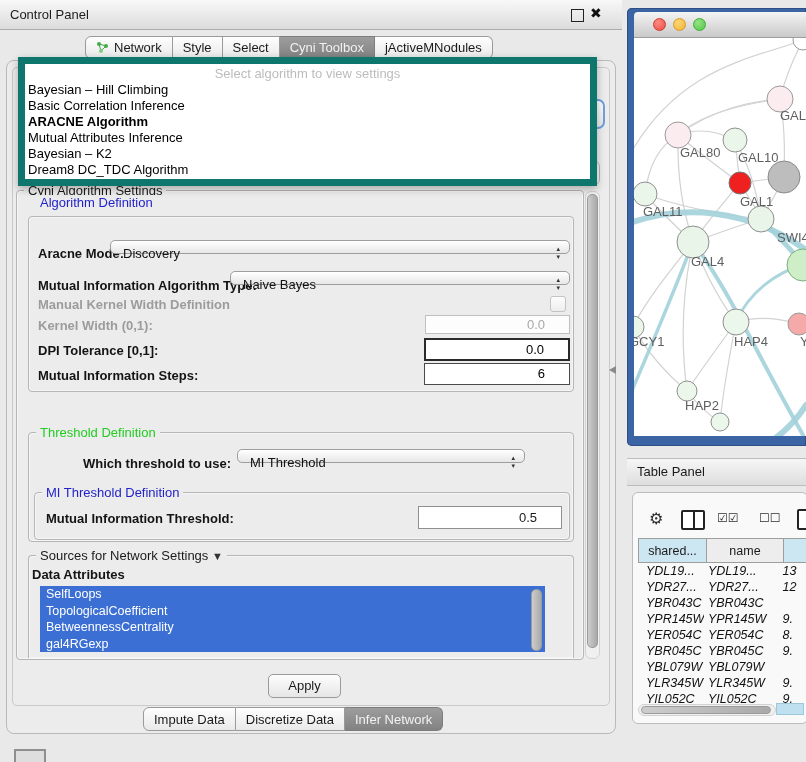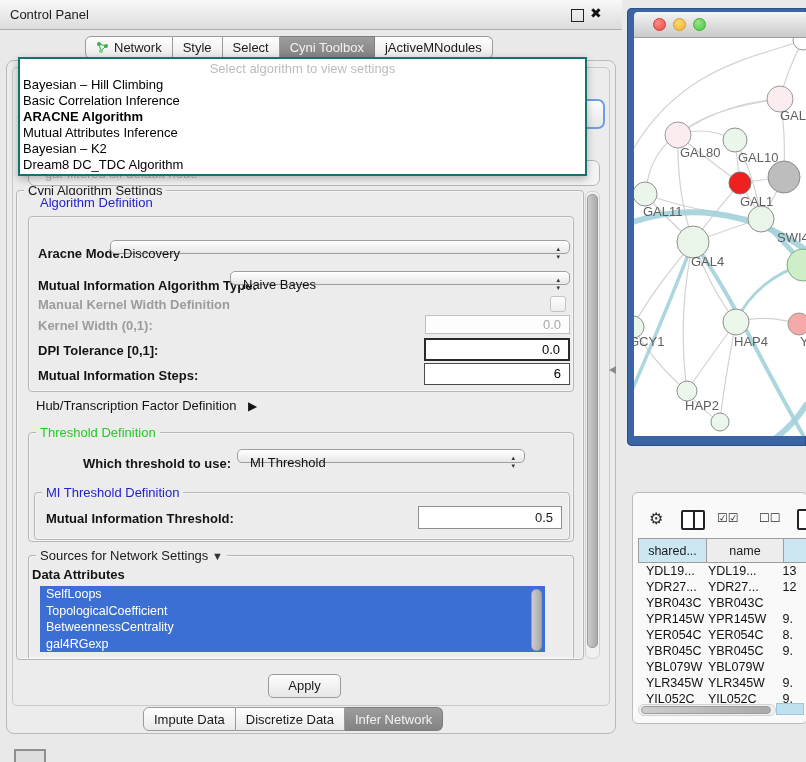--- a/index.html
+++ b/index.html
@@ -17,21 +17,21 @@
   .tab{display:flex;align-items:center;padding:0 10px;font-size:13px;background:linear-gradient(#fefefe,#e9e9e9);
        border:1px solid #9a9a9a;border-left:none;color:#1a1a1a;white-space:nowrap;text-align:right;}
   .tab:first-child{border-left:1px solid #9a9a9a;border-radius:6px 0 0 6px;}
   .tab:last-child{border-radius:0 6px 6px 0;}
   .tab.sel{background:linear-gradient(#9d9d9d,#828282);color:#f2f2f2;border-color:#7d7d7d;}
   .tabicon{width:13px;height:13px;margin-right:5px;}
   
   .outerpanel{left:6px;top:60px;width:608px;height:672px;background:#ececec;border:1px solid #b9b9b9;border-radius:8px;}
   .innerpane{left:12px;top:67px;width:596px;height:637px;background:#ececec;border:1px solid #c9c9c9;border-radius:5px;}
   
-  .popup{left:18px;top:57px;width:565px;height:115px;background:#ffffff;border:2px solid #0f766e;
+  .popup{left:18px;top:57px;width:565px;height:115px;background:#ffffff;border:7px solid #0f766e;
          box-shadow:0 3px 8px rgba(0,0,0,0.28);z-index:50;}
   .popup .hint{height:16px;text-align:center;font-size:13px;color:#bcbcbc;padding-top:2px;}
   .popup .item{height:16px;line-height:16px;font-size:13px;padding-left:3px;color:#000;}
   .popup .item.bold{font-weight:bold;}
   
   .ghostcombo{left:28px;top:160px;width:572px;height:26px;border:1px solid #b5b5b5;border-radius:7px;
               background:#f4f4f4;z-index:5;font-size:13px;color:#b8b8b8;line-height:26px;padding-left:16px;box-sizing:border-box;}
   .focusring{left:545px;top:99px;width:56px;height:26px;border:2px solid #6f9fe0;border-radius:7px;
              background:linear-gradient(#fdfdfd,#e8e8e8);z-index:5;}
   
@@ -39,21 +39,21 @@
   .gtitle{position:absolute;font-size:13px;background:#ececec;padding:0 4px;white-space:nowrap;}
   .blue{color:#2222cc;} .green{color:#22cc22;}
   .lbl{position:absolute;font-size:13px;font-weight:bold;color:#141414;white-space:nowrap;}
   .lbl.dis{color:#9c9c9c;}
   
   .combo{position:absolute;border:1px solid #9e9e9e;border-radius:5px;height:14px;box-sizing:border-box;
          background:linear-gradient(#ffffff,#e7e7e7);box-shadow:inset 0 1px 0 #fff;}
   .combo .val{position:absolute;left:12px;top:5px;font-size:13px;color:#111;}
   .combo .spin{position:absolute;right:9px;top:4px;font-size:7px;line-height:8px;color:#333;text-align:center;}
   
-  .field{position:absolute;background:#fff;font-size:13px;text-align:right;padding-right:8px;box-sizing:border-box;}
+  .field{position:absolute;background:#fff;font-size:13px;text-align:right;padding-right:24px;box-sizing:border-box;}
   .f-dis{border:1px solid #c0c0c0;color:#a8a8a8;background:#fdfdfd;}
   .f-strong{border:2px solid #2a2a2a;color:#000;}
   .f-med{border:1.5px solid #4a4a4a;color:#000;}
   .checkbox{position:absolute;width:14px;height:14px;border:1px solid #c3c3c3;border-radius:3px;
             background:linear-gradient(#fdfdfd,#ededed);}
   
   .sbtrack{position:absolute;background:#f0f0f0;border:1px solid #d2d2d2;border-radius:6px;}
   .sbthumb{position:absolute;background:linear-gradient(90deg,#cdcdcd,#a9a9a9);border:1px solid #9b9b9b;border-radius:5px;}
   
   .attrlist{left:40px;top:586px;width:505px;height:66px;z-index:11;}
@@ -74,21 +74,21 @@
   .tptitle .t{position:absolute;left:10px;top:5px;font-size:13px;}
   .tbox{left:632px;top:492px;width:174px;height:230px;background:#f9f9f9;border:1px solid #bdbdbd;border-radius:6px;z-index:20;overflow:hidden;}
   .ticon{position:absolute;font-size:16px;color:#2e2e2e;}
   .colicon{position:absolute;width:20px;height:16px;border:2px solid #222;border-radius:2px;background:#fff;}
   .colicon:before{content:"";position:absolute;left:50%;top:0;width:2px;height:100%;background:#222;}
   .docicon{position:absolute;width:16px;height:17px;border:2px solid #222;border-radius:2px;background:#fff;}
   .thead{position:absolute;display:flex;height:25px;font-size:12.5px;}
   .th{border:1px solid #9e9e9e;border-left:none;display:flex;align-items:center;justify-content:center;box-sizing:border-box;}
   .th:first-child{border-left:1px solid #9e9e9e;}
   .trow{display:flex;height:16px;line-height:16px;font-size:12.5px;color:#111;}
-  .td{overflow:hidden;white-space:nowrap;}
+  .td{overflow:hidden;white-space:nowrap;font-style:italic;}
   .cursor{left:609px;top:366px;width:0;height:0;border-top:4px solid transparent;border-bottom:4px solid transparent;
           border-right:7px solid #8a8a8a;z-index:30;}
   .cutbox{left:14px;top:749px;width:28px;height:13px;border:2px solid #8f8f8f;background:#dedede;}
 </style>
 </head>
 <body>
 
 <div id="root">
 
   <div class="abs titlebar">
@@ -170,24 +170,20 @@
 
   <span class="lbl dis" style="left:38px;top:318px;">Kernel Width (0,1):</span>
   <div class="field f-dis" style="left:425px;top:315px;width:145px;height:19px;line-height:17px;">0.0</div>
 
   <span class="lbl" style="left:38px;top:343px;">DPI Tolerance [0,1]:</span>
   <div class="field f-strong" style="left:424px;top:338px;width:146px;height:23px;line-height:19px;">0.0</div>
 
   <span class="lbl" style="left:38px;top:368px;">Mutual Information Steps:</span>
   <div class="field f-med" style="left:424px;top:363px;width:146px;height:22px;line-height:19px;">6</div>
 
-  <span class="lbl" style="left:36px;top:398px;font-weight:500;">
-    <span>Hub/Transcription Factor Definition</span>
-    <span style="margin-left:8px;font-size:12px;">▶</span>
-  </span>
 
   <div class="abs group" style="left:28px;top:432px;width:544px;height:108px;"></div>
   <span class="gtitle green" style="left:36px;top:425px;">Threshold Definition</span>
 
   <span class="lbl" style="left:83px;top:456px;">Which threshold to use:</span>
   <div class="combo" style="left:237px;top:449px;width:288px;">
     <span class="val">MI Threshold</span>
     <span class="spin">▴<br>▾</span>
   </div>
 
@@ -293,20 +289,23 @@
           <text x="64" y="256" font-size="13" fill="#5f5f5f" font-family="&quot;Liberation Sans&quot;, sans-serif">GAL4</text>
           <text x="2" y="336" font-size="13" fill="#5f5f5f" font-family="&quot;Liberation Sans&quot;, sans-serif">GCY1</text>
           <text x="107" y="336" font-size="13" fill="#5f5f5f" font-family="&quot;Liberation Sans&quot;, sans-serif">HAP4</text>
           <text x="173" y="336" font-size="13" fill="#5f5f5f" font-family="&quot;Liberation Sans&quot;, sans-serif">Y</text>
           <text x="58" y="400" font-size="13" fill="#5f5f5f" font-family="&quot;Liberation Sans&quot;, sans-serif">HAP2</text>
           <text x="153" y="110" font-size="13" fill="#5f5f5f" font-family="&quot;Liberation Sans&quot;, sans-serif">GAL</text>
         </svg>
     </div>
   </div>
 
+  <div class="abs tptitle">
+    <span class="t">Table Panel</span>
+  </div>
 
   <div class="abs tbox">
     <span class="ticon" style="left:16px;top:16px;">⚙</span>
     <span class="colicon" style="left:48px;top:17px;"></span>
     <span class="ticon" style="left:84px;top:18px;font-size:12px;">☑☑</span>
     <span class="ticon" style="left:126px;top:18px;font-size:12px;">☐☐</span>
     <span class="docicon" style="left:164px;top:16px;"></span>
 
     <div class="thead" id="table-head" style="left:5px;top:45px;">
         <div class="th" style="width: 69px; background: rgb(205, 231, 242);">shared...</div>

